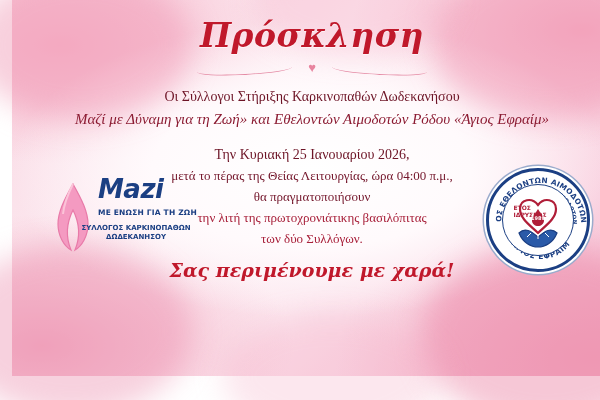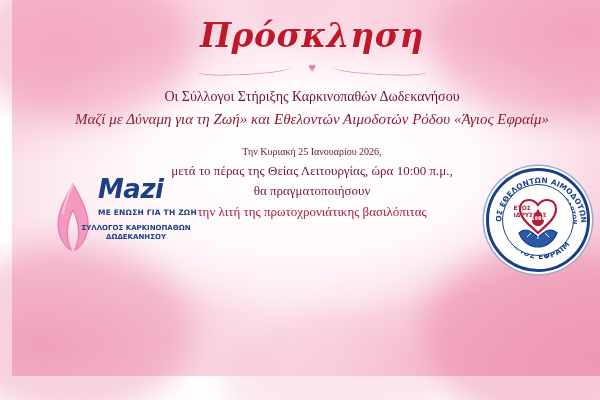--- a/index.html
+++ b/index.html
@@ -102,21 +102,21 @@
     font-style: italic;
     font-size: 15px;
     color: #8c1c33;
     margin-bottom: 4px;
   }
 
   .mid-block {
     margin-top: 14px;
   }
   .mid-block .line { font-size: 13px; color: #73152a; }
-  .mid-block .date { font-size: 10px; color: #6d1426; }
+  .mid-block .date { font-size: 14px; color: #6d1426; }
   .mid-block .highlight { color: #a8203a; }
 
   .bottom-block { margin-top: 16px; }
   .bottom-block .line { font-size: 12.5px; color: #73152a; }
 
   .closing {
     margin-top: 10px;
     font-family: "DejaVu Serif", serif;
     font-style: italic;
     font-weight: bold;
@@ -238,26 +238,28 @@
       <span class="swirl-left"></span>
       <span class="heart">♥</span>
       <span class="swirl-right"></span>
     </div>
 
     <div class="line line-lead">Οι Σύλλογοι Στήριξης Καρκινοπαθών Δωδεκανήσου</div>
     <div class="line line-assoc">Μαζί με Δύναμη για τη Ζωή» και Εθελοντών Αιμοδοτών Ρόδου «Άγιος Εφραίμ»</div>
 
     <div class="mid-block">
       <div class="line date">Την Κυριακή 25 Ιανουαρίου 2026,</div>
-      <div class="line">μετά το πέρας της Θείας Λειτουργίας, ώρα 10:00 π.μ.,</div>
+      <div class="line">μετά το πέρας της Θείας Λειτουργίας, ώρα 04:00 π.μ.,</div>
       <div class="line">θα πραγματοποιήσουν</div>
       <div class="line highlight">την λιτή της πρωτοχρονιάτικης βασιλόπιτας</div>
+      <div class="line highlight">των δύο Συλλόγων.</div>
     </div>
 
 
+    <div class="closing">Σας περιμένουμε με χαρά!</div>
   </div>
 
   <div class="logo-left">
     <div class="ribbon-wrap">
       <svg viewBox="0 0 46 76" width="46" height="76" aria-hidden="true">
         <path d="M23 6 C14 22 8 34 8 46 C8 58 14 68 21 72 C16 60 16 46 23 32 C30 46 30 60 25 72 C32 68 38 58 38 46 C38 34 32 22 23 6 Z" fill="#f49ac1" stroke="#e87aa8" stroke-width="1.2"></path>
         <path d="M23 6 C18 16 14 26 13 36" fill="none" stroke="#fbc4d8" stroke-width="2"></path>
       </svg>
     </div>
     <div class="mazi-text">Mazi</div>

